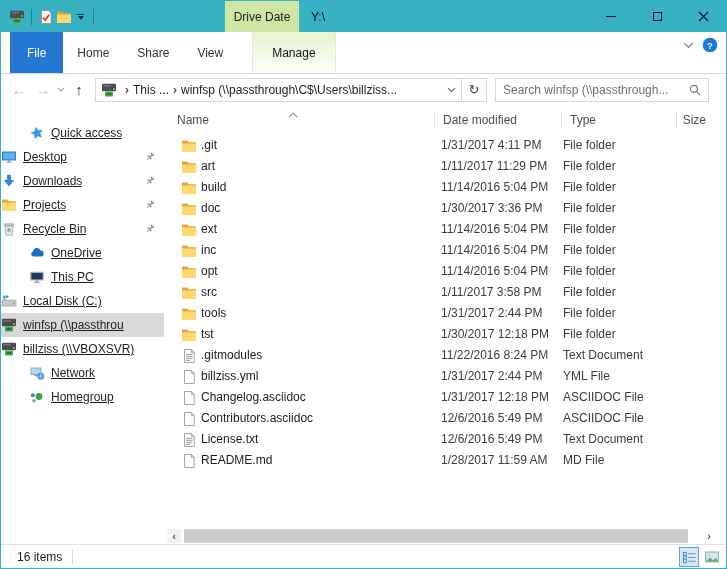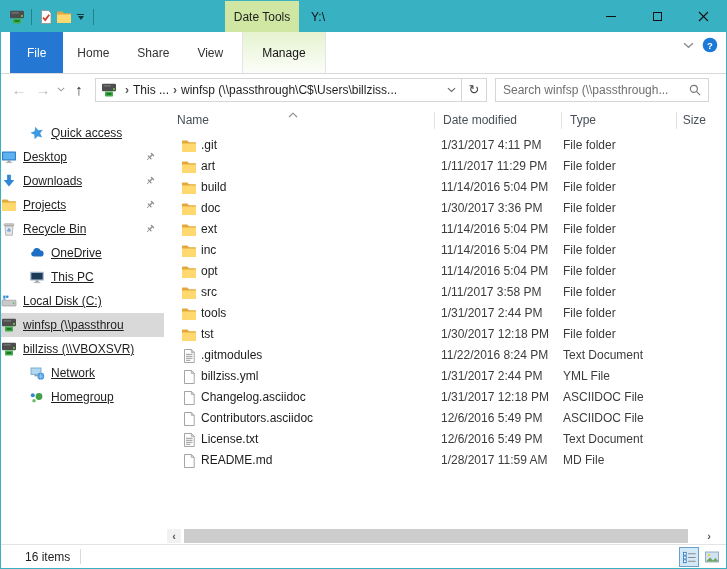--- a/index.html
+++ b/index.html
@@ -19,21 +19,21 @@
   .win-title { position:absolute; left:310px; top:0; height:31px; display:flex; align-items:center; color:#101010; }
   .win-controls { position:absolute; right:0; top:0; height:31px; display:flex; }
   .win-btn { width:46px; height:31px; display:flex; align-items:center; justify-content:center; }
   .glyph-min { width:10px; border-top:1px solid #111; }
   .glyph-max { width:9px; height:9px; border:1px solid #111; }
 
   
   .tabrow { height:42px; background:#fff; border-bottom:1px solid #d8d9da; display:flex; align-items:stretch; position:relative; flex:none; }
   .tab { padding:0 14px; display:flex; align-items:center; color:#333; }
   .tab.file-tab { background:#2577d4; color:#fff; margin-left:9px; padding:0 17px; }
-  .tab.manage-tab { background:linear-gradient(#e6f3cf,#fcfefa); border-left:1px solid #e5e5e5; border-right:1px solid #e5e5e5; margin-left:5px; padding:0 19px; color:#151515; }
+  .tab.manage-tab { background:linear-gradient(#e6f3cf,#fcfefa); border-left:1px solid #e5e5e5; border-right:1px solid #e5e5e5; margin-left:15px; padding:0 19px; color:#151515; }
   .tabrow-right { position:absolute; right:8px; top:0; height:26px; display:flex; align-items:center; gap:8px; }
   .chev { color:#8a8a8a; display:inline-flex; }
 
   
   .addressrow { height:31px; background:#fff; display:flex; align-items:center; flex:none; }
   .nav-btn { width:24px; height:24px; display:flex; align-items:center; justify-content:center; font-size:15px; }
   .nav-btn.disabled { color:#b9bdc1; }
   .nav-btn.enabled { color:#333; }
   .nav-chevron { width:12px; display:flex; justify-content:center; color:#9a9a9a; }
   .addr-box { width:392px; height:24px; border:1px solid #d6d6d6; margin-left:4px; display:flex; align-items:center; background:#fff; }
@@ -74,21 +74,21 @@
   .ftype { position:absolute; left:399px; top:3px; color:#3c3c3c; }
   .fsize { position:absolute; left:512px; right:20px; top:3px; text-align:right; color:#3c3c3c; }
 
   .hscroll { position:absolute; left:0; right:0; bottom:1px; height:14px; }
   .hs-arrow { position:absolute; top:0; width:14px; height:14px; display:flex; align-items:center; justify-content:center; color:#555; font-weight:bold; font-size:11px; background:#f2f2f2; }
   .hs-left { left:3px; } .hs-right { right:10px; }
   .hs-thumb { position:absolute; left:20px; right:38px; top:0; height:14px; background:#cdcdcd; }
 
   
   .statusbar { height:24px; flex:none; border-top:1px solid #e3e3e3; display:flex; align-items:center; background:#fff; position:relative; }
-  .status-count { margin-left:24px; color:#1e1e1e; }
+  .status-count { margin-left:16px; color:#1e1e1e; }
   .status-sep { width:1px; height:15px; background:#d9d9d9; margin-left:10px; }
   .view-btns { position:absolute; right:4px; top:2px; display:flex; gap:3px; }
   .view-btn { width:20px; height:20px; display:flex; align-items:center; justify-content:center; border:1px solid transparent; }
   .view-btn.active { background:#d4e9f8; border-color:#66a1d0; }
 
   .icon svg, .side-pin svg { width:100%; height:100%; display:block; }
 </style>
 </head>
 <body>
 
@@ -117,21 +117,21 @@
             <path d="M1 3.2c0-.4.3-.7.7-.7h4.6l1.7 1.7h6.3c.4 0 .7.3.7.7v8.4c0 .4-.3.7-.7.7H1.7c-.4 0-.7-.3-.7-.7z" fill="#e3a83c"></path>
             <path d="M1 5.4h14v7.9c0 .4-.3.7-.7.7H1.7c-.4 0-.7-.3-.7-.7z" fill="#ffd970"></path>
           </svg>
         </span>
       <span class="qat-drop">
           <span class="bar"></span>
           <span class="tri"></span>
         </span>
       <span class="qat-sep"></span>
     </div>
-    <div class="tool-group">Date Tools</div>
+    <div class="tool-group">Drive Date</div>
     <div class="win-title">Y:\</div>
     <div class="win-controls">
       <div class="win-btn">
           <span class="glyph-min"></span>
         </div>
       <div class="win-btn">
           <span class="glyph-max"></span>
         </div>
       <div class="win-btn">
           <svg width="11" height="11" viewBox="0 0 11 11">

